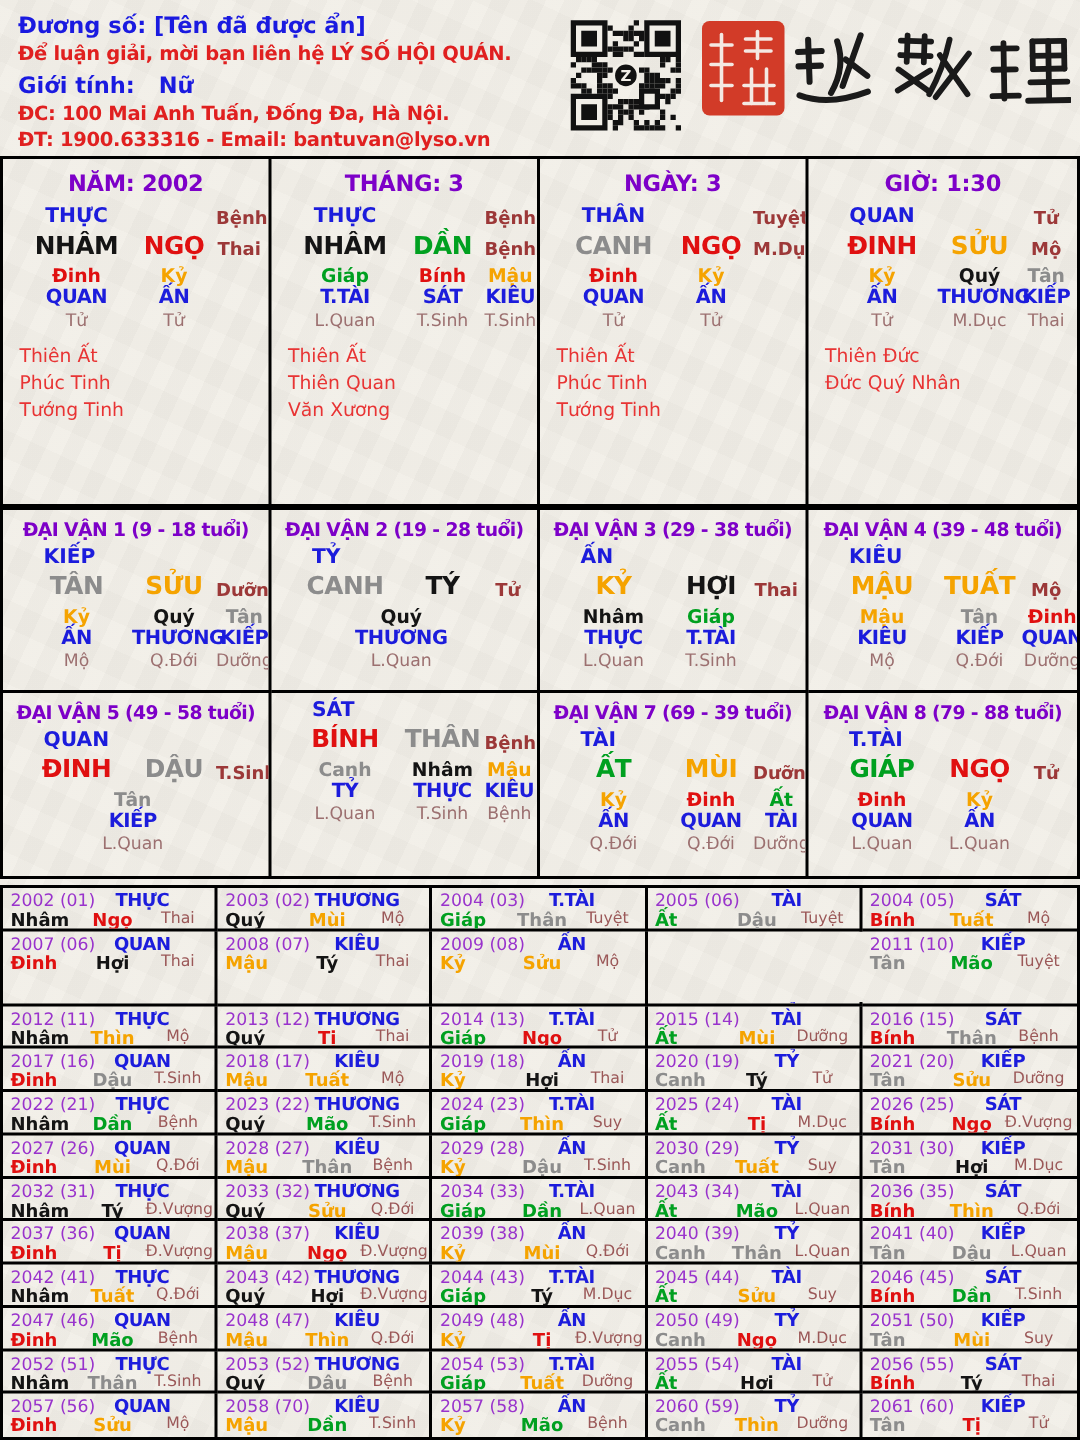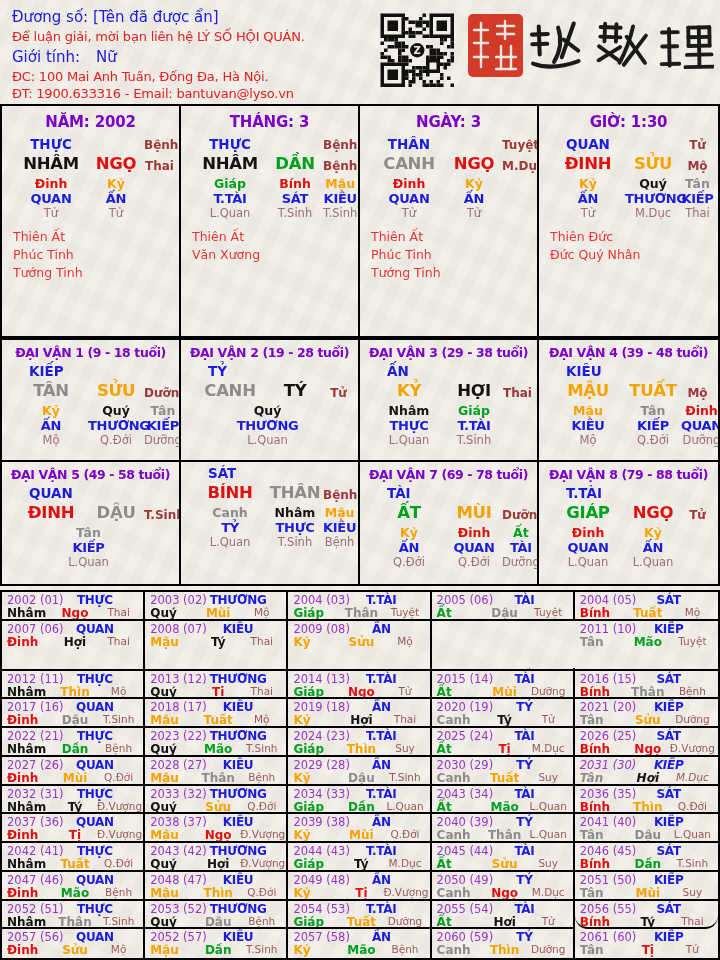--- a/index.html
+++ b/index.html
@@ -5,21 +5,21 @@
   html,body{margin:0;padding:0;}
   body{width:720px;height:960px;overflow:hidden;}
   .page{position:relative;width:720px;height:960px;
     font-family:"DejaVu Sans",sans-serif;
     background-color:#f1eee7;
     background-image:repeating-linear-gradient(115deg,rgba(255,255,255,.055) 0 11px,rgba(0,0,0,.016) 11px 22px),
                      repeating-linear-gradient(25deg,rgba(255,255,255,.04) 0 17px,rgba(0,0,0,.012) 17px 34px);
   }
   
   .hdr{position:absolute;left:12px;top:6px;width:365px;}
-  .hline{white-space:nowrap;font-weight:normal;}
+  .hline{white-space:nowrap;font-weight:bold;}
   .hl-blue{font-size:15px;line-height:22px;}
   .hl-red{font-size:13px;line-height:17.5px;letter-spacing:-.2px;}
   .gt-val{margin-left:16px;}
   .hdr-art{position:absolute;top:0;left:0;width:720px;height:104px;}
   .qr{position:absolute;left:379px;top:12px;}
   .seal{position:absolute;left:467px;top:13px;}
   .calli{position:absolute;left:528px;top:15px;}
   
   .sec{position:absolute;left:0;width:720px;box-sizing:border-box;border:2px solid #000;display:grid;background:transparent;}
   .cell{box-sizing:border-box;overflow:hidden;white-space:nowrap;}
@@ -321,20 +321,21 @@
             <div class="hst" style="color: rgb(156, 112, 112);">T.Sinh</div>
           </div>
           <div class="hcol">
             <div class="hs" style="color: rgb(245, 163, 0);">Mậu</div>
             <div class="hg" style="color: rgb(28, 28, 220);">KIÊU</div>
             <div class="hst" style="color: rgb(156, 112, 112);">T.Sinh</div>
           </div>
         </div>
         <div class="stars" style="color: rgb(232, 52, 52);">
           <div>Thiên Ất</div>
+          <div>Thiên Quan</div>
           <div>Văn Xương</div>
         </div>
       </div>
       <div class="cell" style="border-right: 2px solid rgb(0, 0, 0);">
         <div class="p-title" style="color: rgb(125, 0, 200);">NGÀY: 3</div>
         <div class="prow r1">
           <span class="god" style="color: rgb(28, 28, 220);">THÂN</span>
           <span></span>
           <span class="st" style="color: rgb(156, 56, 56);">Tuyệt</span>
         </div>
@@ -522,21 +523,21 @@
             <div class="hst" style="color: rgb(156, 112, 112);">T.Sinh</div>
           </div>
           <div class="hcol">
             <div class="hs" style="color: rgb(245, 163, 0);">Mậu</div>
             <div class="hg" style="color: rgb(28, 28, 220);">KIÊU</div>
             <div class="hst" style="color: rgb(156, 112, 112);">Bệnh</div>
           </div>
         </div>
       </div>
       <div class="cell" style="border-right: 2px solid rgb(0, 0, 0);">
-        <div class="dv-title" style="color: rgb(125, 0, 200);">ĐẠI VẬN 7 (69 - 78 tuổi)</div>
+        <div class="dv-title" style="color: rgb(125, 0, 200);">ĐẠI VẬN 7 (69 - 39 tuổi)</div>
         <div class="dv-god" style="color: rgb(28, 28, 220);">TÀI</div>
         <div class="prow r2">
           <span class="big" style="color: rgb(0, 160, 32);">ẤT</span>
           <span class="big" style="color: rgb(245, 163, 0);">MÙI</span>
           <span class="st" style="color: rgb(156, 56, 56);">Dưỡng</span>
         </div>
         <div class="prow hid">
           <div class="hcol">
             <div class="hs" style="color: rgb(245, 163, 0);">Kỷ</div>
             <div class="hg" style="color: rgb(28, 28, 220);">ẤN</div>
@@ -890,21 +891,21 @@
         <div class="y1">
           <span class="yy" style="color: rgb(153, 51, 204);">2030 (29)</span>
           <span class="yg" style="color: rgb(28, 28, 220);">TỶ</span>
         </div>
         <div class="y2">
           <span class="ys" style="color: rgb(140, 140, 140);">Canh</span>
           <span class="yb" style="color: rgb(245, 163, 0);">Tuất</span>
           <span class="yst" style="color: rgb(155, 88, 88);">Suy</span>
         </div>
       </div>
-      <div class="ycell" style="border-bottom: 2px solid rgb(0, 0, 0); font-style: italic;">
+      <div class="ycell" style="border-bottom: 2px solid rgb(0, 0, 0);">
         <div class="y1">
           <span class="yy" style="color: rgb(153, 51, 204);">2031 (30)</span>
           <span class="yg" style="color: rgb(28, 28, 220);">KIẾP</span>
         </div>
         <div class="y2">
           <span class="ys" style="color: rgb(140, 140, 140);">Tân</span>
           <span class="yb" style="color: rgb(20, 20, 20);">Hợi</span>
           <span class="yst" style="color: rgb(155, 88, 88);">M.Dục</span>
         </div>
       </div>
@@ -1165,21 +1166,21 @@
         <div class="y1">
           <span class="yy" style="color: rgb(153, 51, 204);">2055 (54)</span>
           <span class="yg" style="color: rgb(28, 28, 220);">TÀI</span>
         </div>
         <div class="y2">
           <span class="ys" style="color: rgb(0, 160, 32);">Ất</span>
           <span class="yb" style="color: rgb(20, 20, 20);">Hợi</span>
           <span class="yst" style="color: rgb(155, 88, 88);">Tử</span>
         </div>
       </div>
-      <div class="ycell" style="border-bottom: 2px solid rgb(0, 0, 0); border-radius: 13px;">
+      <div class="ycell" style="border-bottom: 2px solid rgb(0, 0, 0);">
         <div class="y1">
           <span class="yy" style="color: rgb(153, 51, 204);">2056 (55)</span>
           <span class="yg" style="color: rgb(28, 28, 220);">SÁT</span>
         </div>
         <div class="y2">
           <span class="ys" style="color: rgb(224, 16, 16);">Bính</span>
           <span class="yb" style="color: rgb(20, 20, 20);">Tý</span>
           <span class="yst" style="color: rgb(155, 88, 88);">Thai</span>
         </div>
       </div>
@@ -1189,21 +1190,21 @@
           <span class="yg" style="color: rgb(28, 28, 220);">QUAN</span>
         </div>
         <div class="y2">
           <span class="ys" style="color: rgb(224, 16, 16);">Đinh</span>
           <span class="yb" style="color: rgb(245, 163, 0);">Sửu</span>
           <span class="yst" style="color: rgb(155, 88, 88);">Mộ</span>
         </div>
       </div>
       <div class="ycell" style="border-right: 2px solid rgb(0, 0, 0);">
         <div class="y1">
-          <span class="yy" style="color: rgb(153, 51, 204);">2052 (57)</span>
+          <span class="yy" style="color: rgb(153, 51, 204);">2058 (70)</span>
           <span class="yg" style="color: rgb(28, 28, 220);">KIÊU</span>
         </div>
         <div class="y2">
           <span class="ys" style="color: rgb(245, 163, 0);">Mậu</span>
           <span class="yb" style="color: rgb(0, 160, 32);">Dần</span>
           <span class="yst" style="color: rgb(155, 88, 88);">T.Sinh</span>
         </div>
       </div>
       <div class="ycell" style="border-right: 2px solid rgb(0, 0, 0);">
         <div class="y1">

